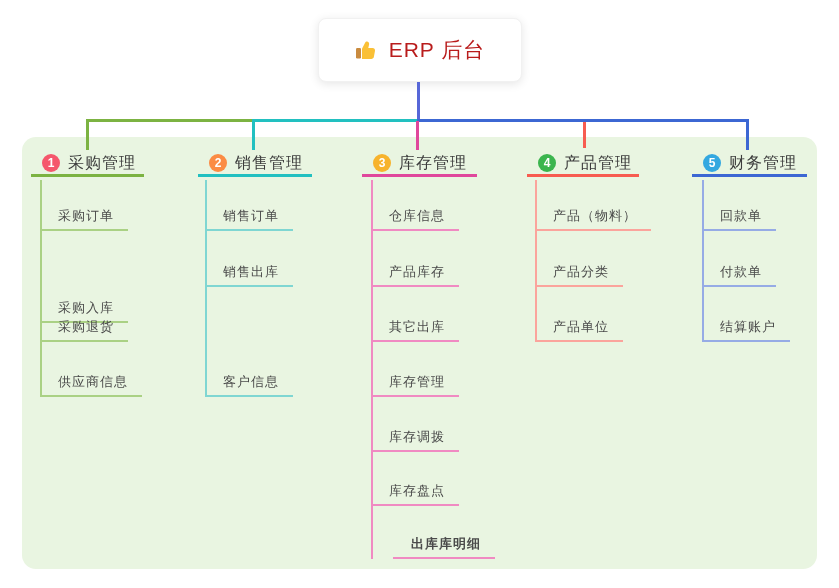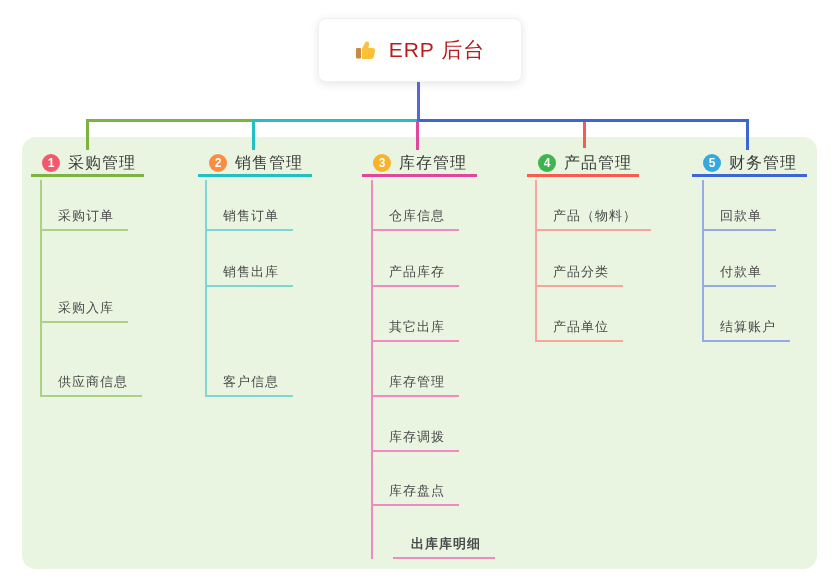--- a/index.html
+++ b/index.html
@@ -46,20 +46,21 @@
   <div class="vline" style="left: 583px; top: 122px; height: 26px; background: rgb(247, 92, 80);"></div>
   <div class="vline" style="left: 746px; top: 119px; height: 31px; background: rgb(60, 103, 211);"></div>
 
   <div class="branch" style="left: 31px; top: 152px; width: 113px; border-bottom-color: rgb(124, 179, 66);">
     <span class="badge" style="background: rgb(245, 87, 108);">1</span>
     <span class="txt">采购管理</span>
   </div>
   <div class="spine" style="left: 40px; top: 180px; height: 217px; background: rgb(170, 209, 132);"></div>
   <div class="child" style="left: 40px; top: 207px; border-bottom-color: rgb(170, 209, 132);">采购订单</div>
   <div class="child" style="left: 40px; top: 263px; border-bottom-color: rgb(170, 209, 132); margin-top: 36px;">采购入库</div>
+  <div class="child" style="left: 40px; top: 318px; border-bottom-color: rgb(170, 209, 132);">采购退货</div>
   <div class="child" style="left: 40px; top: 373px; border-bottom-color: rgb(170, 209, 132);">供应商信息</div>
 
   <div class="branch" style="left: 198px; top: 152px; width: 114px; border-bottom-color: rgb(34, 192, 192);">
     <span class="badge" style="background: rgb(251, 140, 68);">2</span>
     <span class="txt">销售管理</span>
   </div>
   <div class="spine" style="left: 205px; top: 180px; height: 217px; background: rgb(127, 214, 210);"></div>
   <div class="child" style="left: 205px; top: 207px; border-bottom-color: rgb(127, 214, 210);">销售订单</div>
   <div class="child" style="left: 205px; top: 263px; border-bottom-color: rgb(127, 214, 210);">销售出库</div>
   <div class="child" style="left: 205px; top: 373px; border-bottom-color: rgb(127, 214, 210);">客户信息</div>

